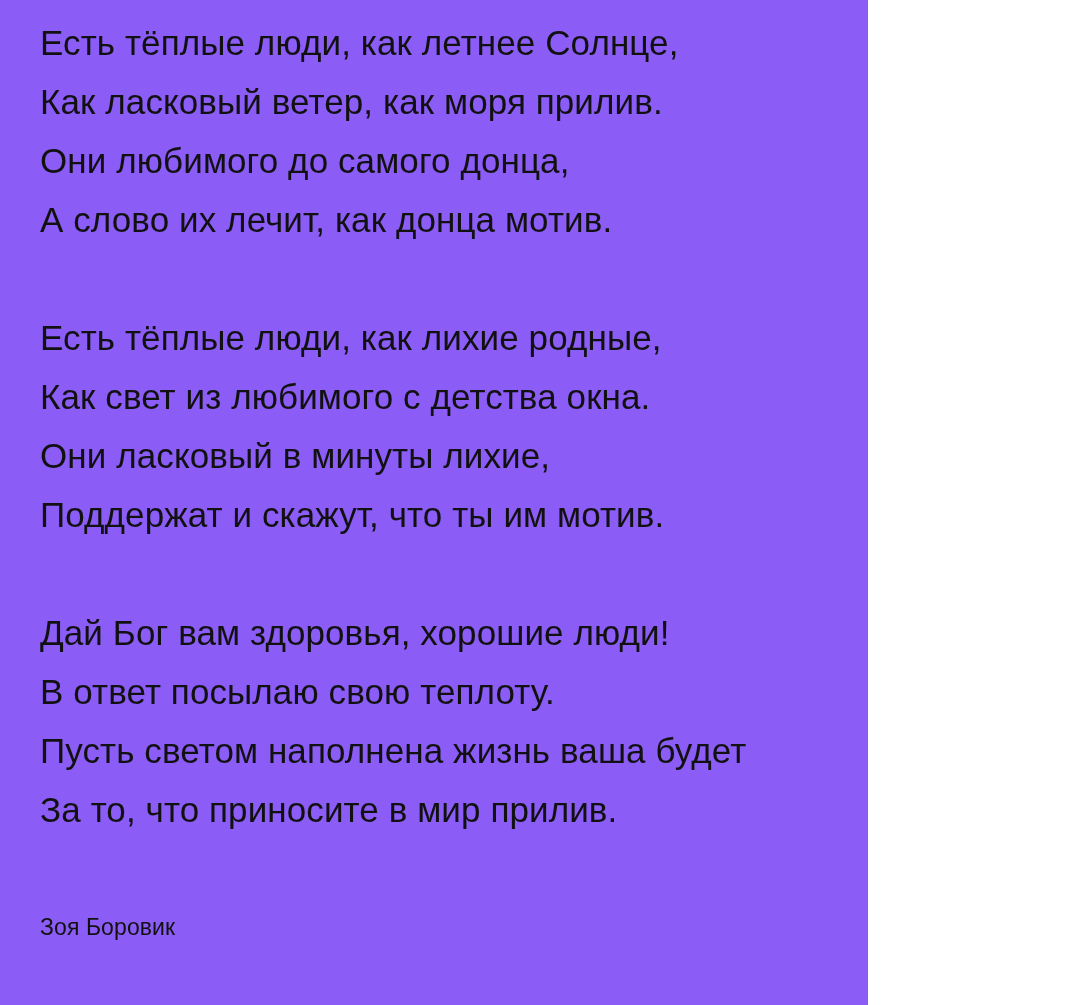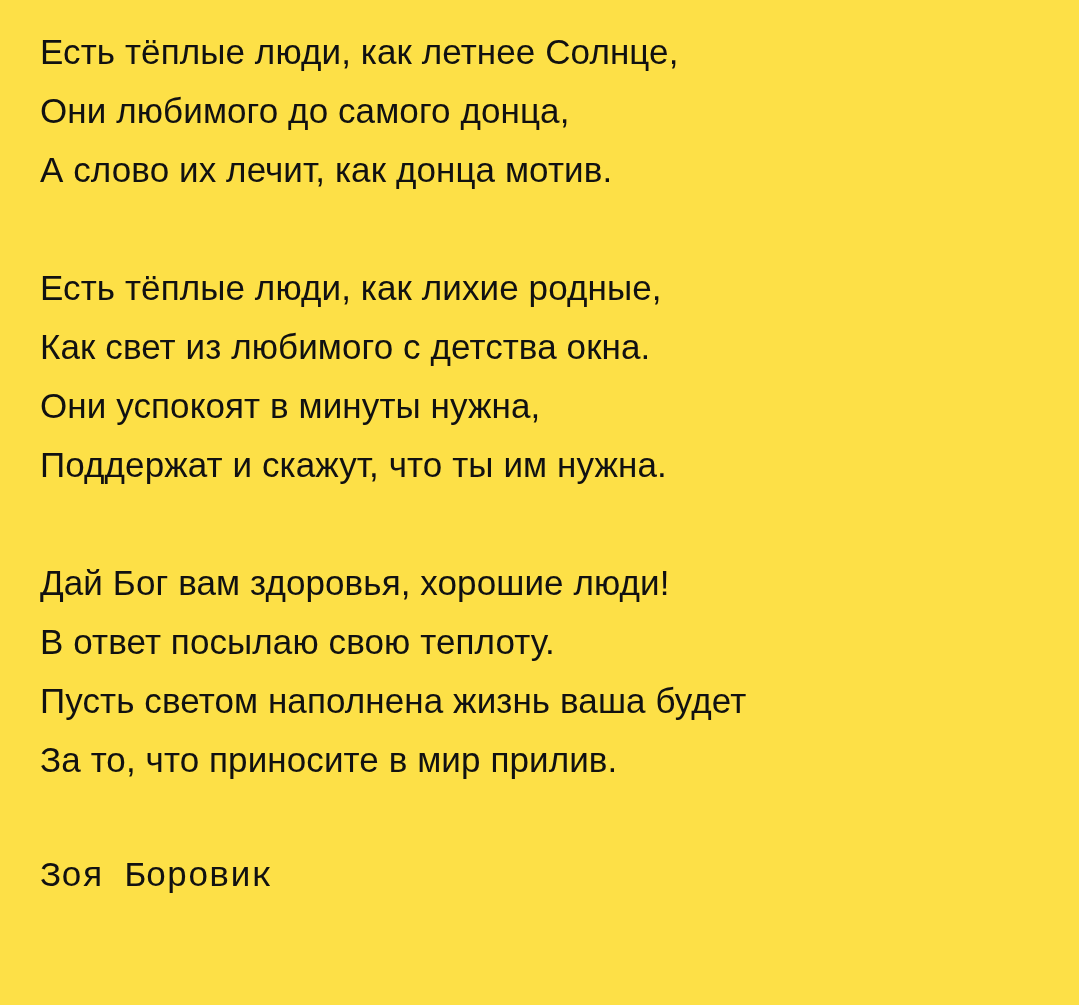--- a/index.html
+++ b/index.html
@@ -10,66 +10,66 @@
   }
   body {
     width: 1079px;
     height: 1005px;
     overflow: hidden;
     font-family: "Liberation Sans", sans-serif;
     color: #121212;
   }
   .page {
     box-sizing: border-box;
-    width: 1079px;
+    width: 868px;
     height: 1005px;
-    padding: 22px 40px 0 40px;
-    background: #fde047;
+    padding: 13px 40px 0 40px;
+    background: #8b5cf6;
   }
   .poem {
     font-size: 35px;
     line-height: 59px;
     letter-spacing: 0.1px;
     color: #111111;
     font-weight: 400;
   }
   .stanza {
     margin: 0 0 59px 0;
   }
   .stanza:last-of-type {
     margin-bottom: 0;
   }
   .line {
     white-space: pre;
   }
   .author {
-    font-size: 35px;
+    font-size: 23px;
     line-height: 59px;
     color: #111111;
     margin-top: 0;
-    font-family: Liberation Mono, monospace;
   }
 </style>
 </head>
 <body>
 
 <div class="page">
   <div class="poem">
 
     <div class="stanza">
       <div class="line">Есть тёплые люди, как летнее Солнце,</div>
+      <div class="line">Как ласковый ветер, как моря прилив.</div>
       <div class="line">Они любимого до самого донца,</div>
       <div class="line">А слово их лечит, как донца мотив.</div>
     </div>
 
     <div class="stanza">
       <div class="line">Есть тёплые люди, как лихие родные,</div>
       <div class="line">Как свет из любимого с детства окна.</div>
-      <div class="line">Они успокоят в минуты нужна,</div>
-      <div class="line">Поддержат и скажут, что ты им нужна.</div>
+      <div class="line">Они ласковый в минуты лихие,</div>
+      <div class="line">Поддержат и скажут, что ты им мотив.</div>
     </div>
 
     <div class="stanza">
       <div class="line">Дай Бог вам здоровья, хорошие люди!</div>
       <div class="line">В ответ посылаю свою теплоту.</div>
       <div class="line">Пусть светом наполнена жизнь ваша будет</div>
       <div class="line">За то, что приносите в мир прилив.</div>
     </div>
 
     <div class="author">Зоя Боровик</div>

